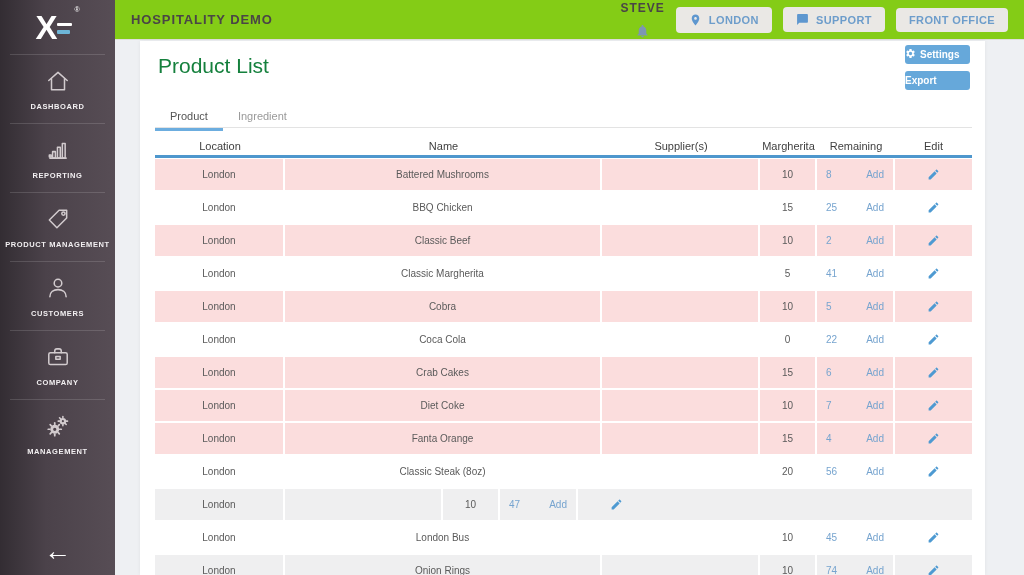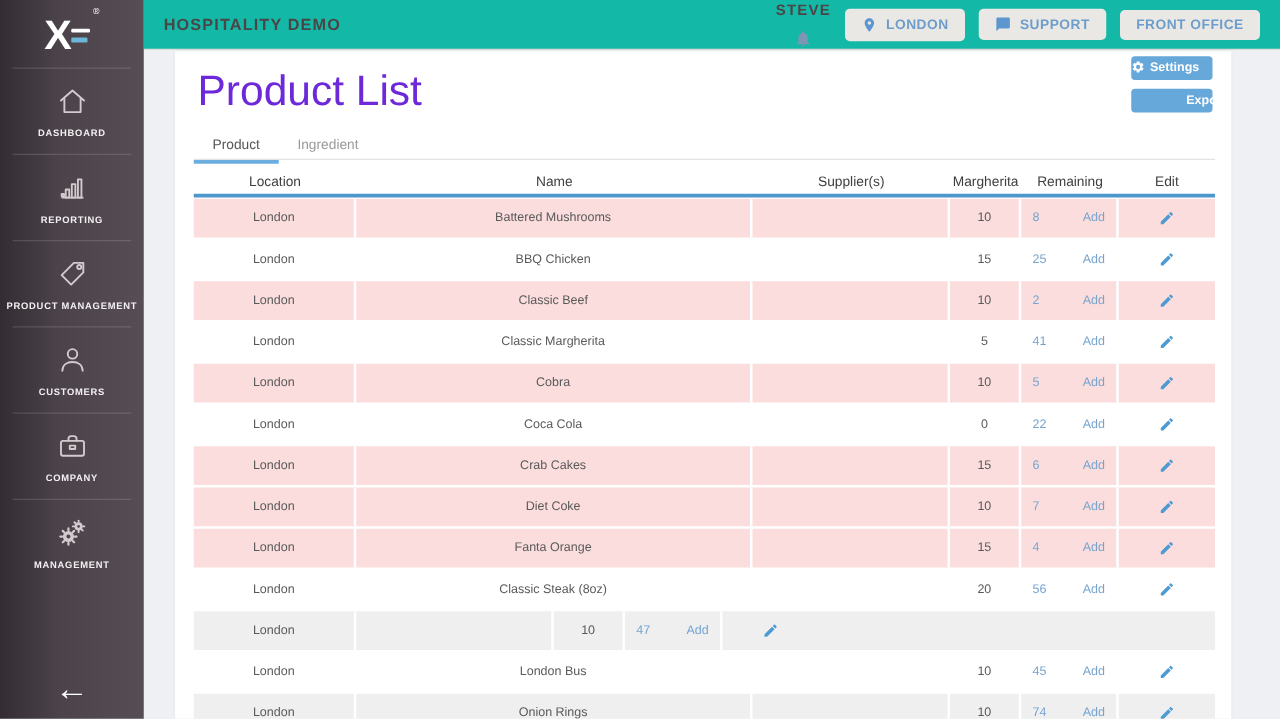--- a/index.html
+++ b/index.html
@@ -21,41 +21,41 @@
   .nav-item::before { content:''; position:absolute; top:0; left:10px; right:10px; height:1px;
     background:rgba(255,255,255,0.14); }
   .nav-icon { height:28px; display:flex; align-items:center; justify-content:center; }
   .nav-icon svg { stroke:#d2cbce; fill:none; stroke-width:1.4; stroke-linecap:round; stroke-linejoin:round; }
   .nav-label { margin-top:7px; font-size:7.5px; font-weight:bold; color:#f2eff1; letter-spacing:0.6px;
     text-align:left; white-space:nowrap; }
   .back-arrow { position:absolute; bottom:10px; left:0; width:100%; text-align:center;
     color:#fff; font-size:27px; font-weight:300; cursor:pointer; line-height:1; }
 
   
-  .topbar { position:absolute; left:115px; top:0; width:909px; height:40px; background:#14b8a6;
+  .topbar { position:absolute; left:115px; top:0; width:909px; height:40px; background:#84cc16;
     border-bottom:1px solid #e0dedc; display:flex; align-items:center; }
   .app-title { margin-left:16px; font-size:13px; font-weight:bold; color:#4a4546; letter-spacing:0.9px; }
   .topbar-right { margin-left:auto; display:flex; align-items:center; gap:11px; padding-right:16px; }
   .user-block { display:flex; align-items:center; gap:8px; cursor:pointer;flex-direction:column; }
   .user-name { font-size:12px; font-weight:bold; color:#4a4546; letter-spacing:1px; }
   .hdr-btn { display:flex; align-items:center; gap:7px; background:#eae8e5; border-radius:4px;
     padding:6px 13px; font-size:11px; font-weight:bold; color:#6d9dcb; letter-spacing:0.4px;
     cursor:pointer; border:none; }
   .hdr-icon svg { display:block; }
 
   
   .card { position:absolute; left:140px; top:41px; width:845px; height:534px; background:#fff;
     box-shadow:0 0 4px rgba(0,0,0,0.06); overflow:hidden; }
-  .page-title { position:absolute; left:18px; top:13px; font-size:34px; font-weight:400; color:#6d28d9; }
+  .page-title { position:absolute; left:18px; top:13px; font-size:21px; font-weight:400; color:#15803d; }
   .action-btn { position:absolute; right:15px; width:65px; height:19px; background:#66a8da;
     border:none; border-radius:3px; color:#fff; font-size:10px; font-weight:bold;
     display:flex; align-items:center; gap:4px; cursor:pointer;
     font-family:"Liberation Sans", sans-serif; }
   .btn-settings { top:4px; }
-  .btn-export { top:30px;padding-left:44px; }
+  .btn-export { top:30px; }
 
   .tabs { position:absolute; left:15px; top:63px; display:flex; }
   .tab { padding:6px 15px 6px; font-size:11px; color:#9a9a9a; cursor:pointer; }
   .tab.active { color:#555; border-bottom:3px solid #6caddf; }
   .tab-line { position:absolute; left:15px; top:86px; width:817px; height:1px; background:#e3e3e3; }
 
   
   .table { position:absolute; left:15px; top:96px; width:817px; }
   .thead { display:flex; height:21px; align-items:center; border-bottom:3px solid #4e97cd; }
   .th { font-size:11px; color:#3f3f3f; text-align:center; }

